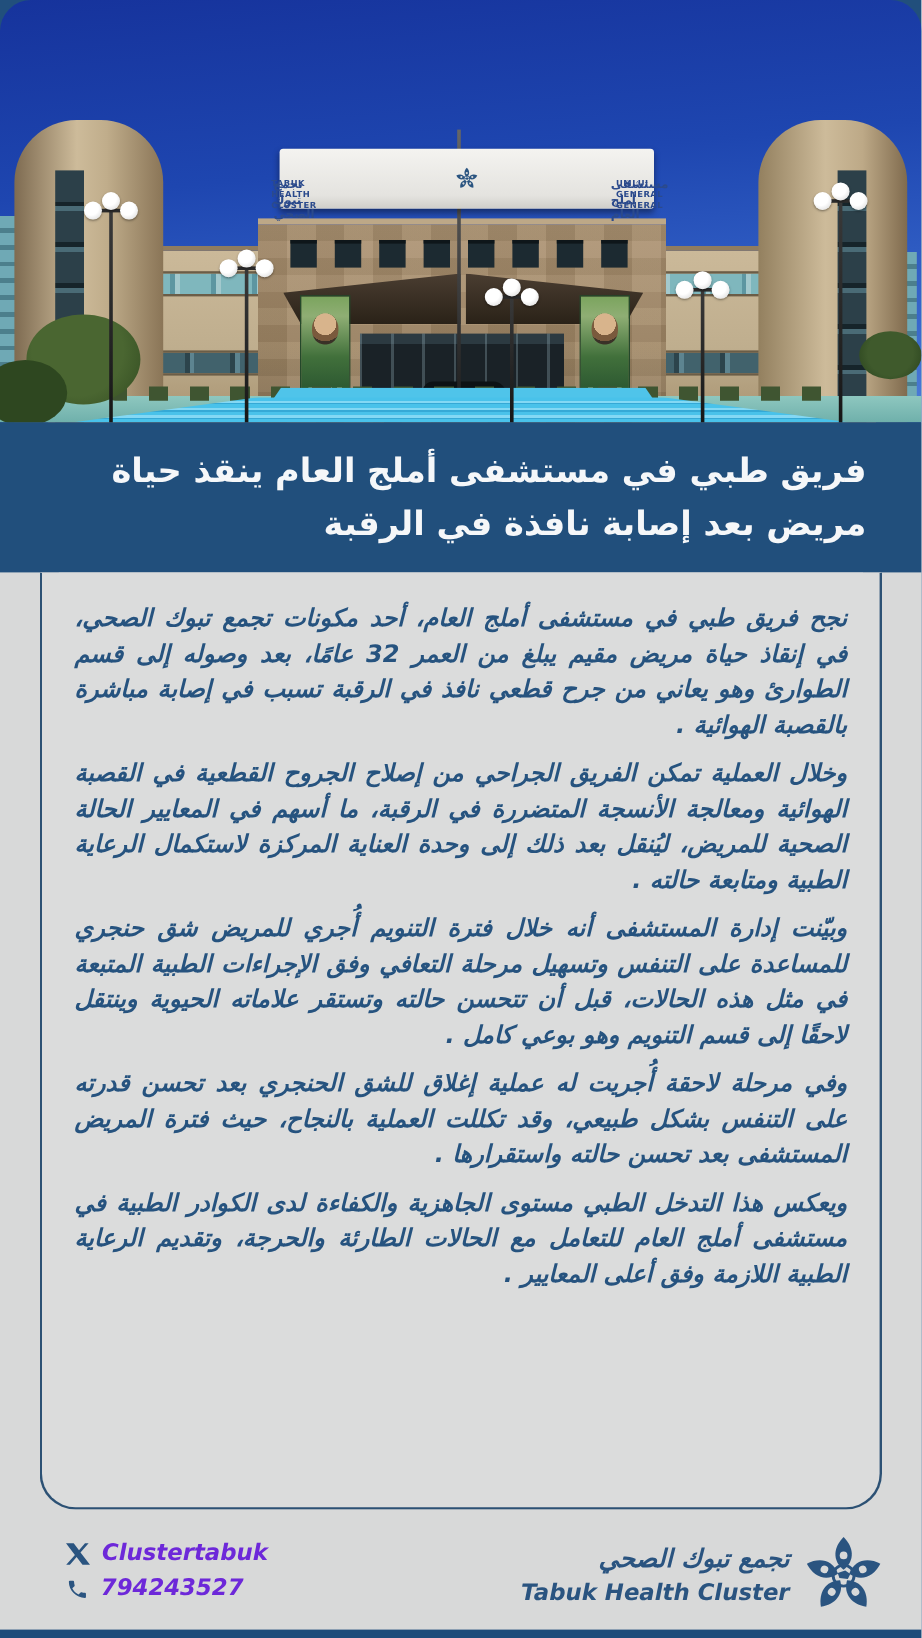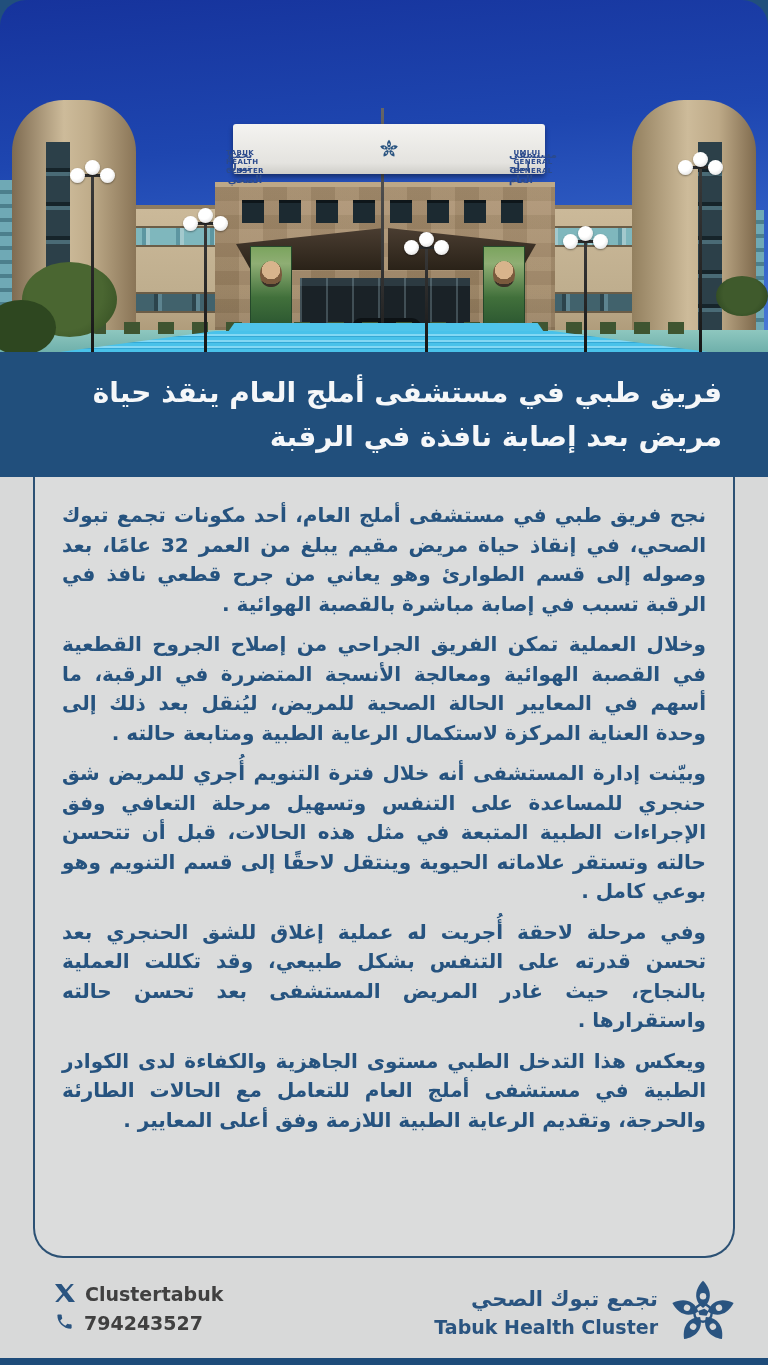--- a/index.html
+++ b/index.html
@@ -71,31 +71,31 @@
   .sign-col{display:flex;flex-direction:column;align-items:center;line-height:1.25;color:#2b4a8c;}
   .sign-ar{font-size:10px;font-weight:bold;}
   .sign-en{font-size:7px;font-weight:bold;letter-spacing:.4px;}
   .sign-star{width:20px;height:20px;flex:0 0 auto;}
 
   
   .headline{position:absolute;top:352px;left:0;width:768px;height:125px;background:#214f7c;}
   .headline-text{direction:rtl;color:#f5f7f9;font-weight:bold;font-size:28px;line-height:44px;padding:19px 46px 0 80px;}
 
   
-  .bodyarea{position:absolute;top:477px;left:0;width:768px;height:888px;background:#d8d9d9;}
+  .bodyarea{position:absolute;top:477px;left:0;width:768px;height:888px;background:#d8d9d9;font-style:italic;}
   .card{position:absolute;left:33px;top:0;width:702px;height:781px;box-sizing:border-box;
     border:2px solid #2c5174;border-top:none;border-radius:0 0 30px 30px;background:#dbdcdc;
     padding:24px 27px 0 27px;}
   .card p{direction:rtl;margin:0 0 11px 0;color:#26537f;font-weight:bold;font-size:20px;line-height:29.5px;
     text-align:justify;text-align-last:right;}
 
   
   .footer{position:absolute;left:0;top:800px;width:768px;height:90px;}
   .contact{position:absolute;left:55px;top:6px;display:flex;flex-direction:column;gap:7px;}
-  .crow{display:flex;align-items:flex-start;gap:10px;color:#404040;font-weight:bold;font-size:19px;direction:ltr;}
+  .crow{display:flex;align-items:flex-end;gap:10px;color:#6d28d9;font-weight:bold;font-size:19px;direction:ltr;}
   .crow svg{flex:0 0 auto;}
   .brand{position:absolute;right:30px;top:0;display:flex;align-items:center;gap:10px;direction:ltr;}
   .brand-text{display:flex;flex-direction:column;align-items:flex-end;color:#2a5480;line-height:1.45;}
   .brand-ar{font-size:21px;font-weight:bold;}
   .brand-en{font-size:19px;font-weight:bold;}
   .flower{width:70px;height:72px;}
   .strip{position:absolute;left:0;bottom:0;width:768px;height:7px;background:#1e4c7a;}
 </style>
 </head>
 <body>
@@ -216,21 +216,21 @@
 
   <div class="headline">
     <div class="headline-text">فريق طبي في مستشفى أملج العام ينقذ حياة مريض بعد إصابة نافذة في الرقبة</div>
   </div>
 
   <div class="bodyarea">
     <div class="card">
       <p>نجح فريق طبي في مستشفى أملج العام، أحد مكونات تجمع تبوك الصحي، في إنقاذ حياة مريض مقيم يبلغ من العمر 32 عامًا، بعد وصوله إلى قسم الطوارئ وهو يعاني من جرح قطعي نافذ في الرقبة تسبب في إصابة مباشرة بالقصبة الهوائية .</p>
       <p>وخلال العملية تمكن الفريق الجراحي من إصلاح الجروح القطعية في القصبة الهوائية ومعالجة الأنسجة المتضررة في الرقبة، ما أسهم في المعايير الحالة الصحية للمريض، ليُنقل بعد ذلك إلى وحدة العناية المركزة لاستكمال الرعاية الطبية ومتابعة حالته .</p>
       <p>وبيّنت إدارة المستشفى أنه خلال فترة التنويم أُجري للمريض شق حنجري للمساعدة على التنفس وتسهيل مرحلة التعافي وفق الإجراءات الطبية المتبعة في مثل هذه الحالات، قبل أن تتحسن حالته وتستقر علاماته الحيوية وينتقل لاحقًا إلى قسم التنويم وهو بوعي كامل .</p>
-      <p>وفي مرحلة لاحقة أُجريت له عملية إغلاق للشق الحنجري بعد تحسن قدرته على التنفس بشكل طبيعي، وقد تكللت العملية بالنجاح، حيث غادر المريض المستشفى بعد تحسن حالته واستقرارها .</p>
+      <p>وفي مرحلة لاحقة أُجريت له عملية إغلاق للشق الحنجري بعد تحسن قدرته على التنفس بشكل طبيعي، وقد تكللت العملية بالنجاح، حيث فترة المريض المستشفى بعد تحسن حالته واستقرارها .</p>
       <p>ويعكس هذا التدخل الطبي مستوى الجاهزية والكفاءة لدى الكوادر الطبية في مستشفى أملج العام للتعامل مع الحالات الطارئة والحرجة، وتقديم الرعاية الطبية اللازمة وفق أعلى المعايير .</p>
     </div>
 
     <div class="footer">
       <div class="contact">
         <div class="crow">
           <svg width="20" height="20" viewBox="0 0 24 24">
             <path fill="#2a5480" d="M18.9 1.2h3.7l-8.1 9.3L24 22.8h-7.5l-5.9-7.7-6.7 7.7H.2l8.7-9.9L0 1.2h7.7l5.3 7 6-7z"></path>
           </svg>
           <span>Clustertabuk</span>

